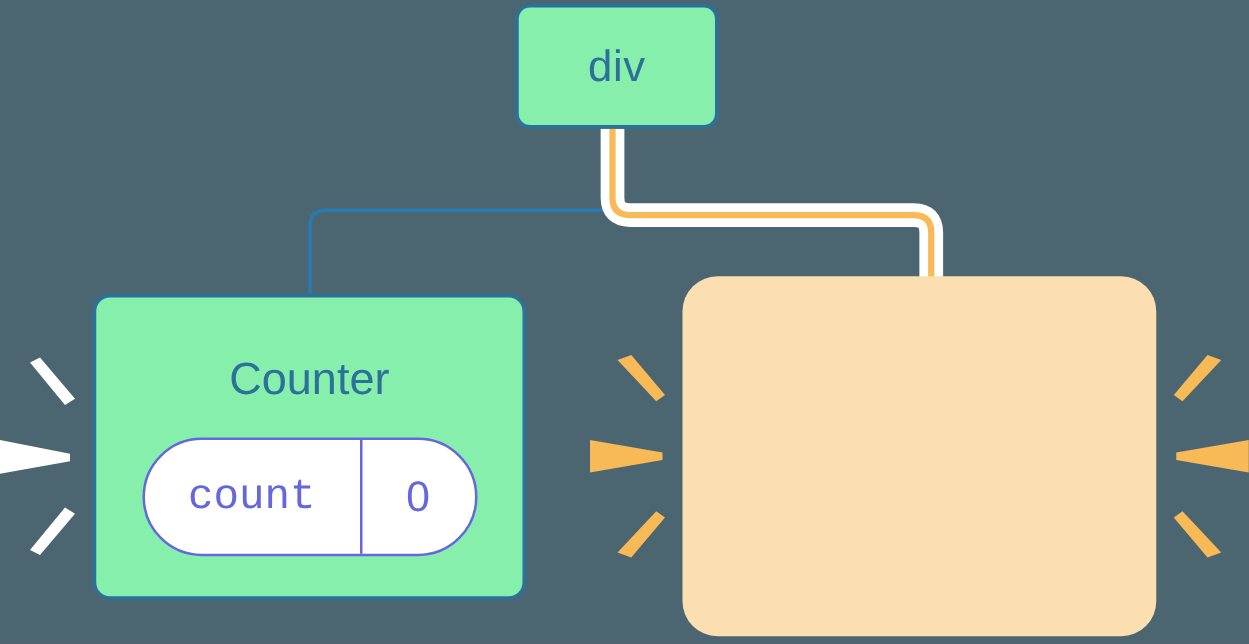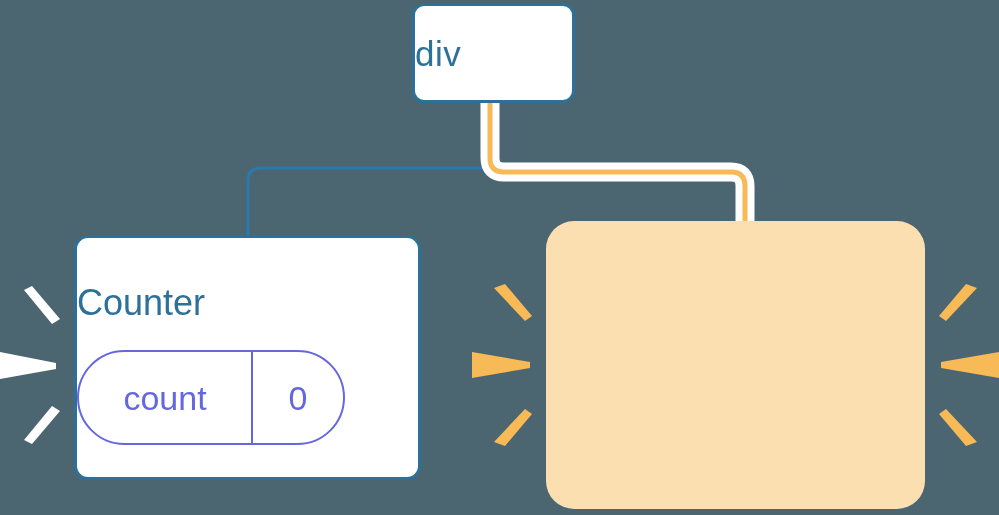--- a/index.html
+++ b/index.html
@@ -23,24 +23,25 @@
     position: absolute;
     left: 0;
     top: 0;
     width: 999px;
     height: 515px;
   }
 
   
   .node {
     position: absolute;
-    background: #ffffff;
+    background: #86efac;
     box-sizing: border-box;
     display: flex;
     flex-direction: column;
+    align-items: center;
   }
 
   .node-div {
     left: 412px;
     top: 3px;
     width: 163px;
     height: 100px;
     border: 3px solid #2d7099;
     border-radius: 12px;
     justify-content: center;
@@ -100,21 +101,21 @@
   }
   .pill-key,
   .pill-val {
     display: flex;
     align-items: center;
     justify-content: center;
     color: #6467dd;
     font-weight: 400;
     line-height: 1;
   }
-  .pill-a .pill-key { flex: 0 0 172px; font-size: 34px; }
+  .pill-a .pill-key { flex: 0 0 172px; font-size: 34px; font-family: Liberation Mono, monospace; }
   .pill-a .pill-val { flex: 1 1 auto; font-size: 34px; border-left: 2px solid #6467dd; }
 
   
   .rays {
     position: absolute;
     z-index: 4;
     pointer-events: none;
   }
   .rays svg { display: block; overflow: visible; }
 </style>

